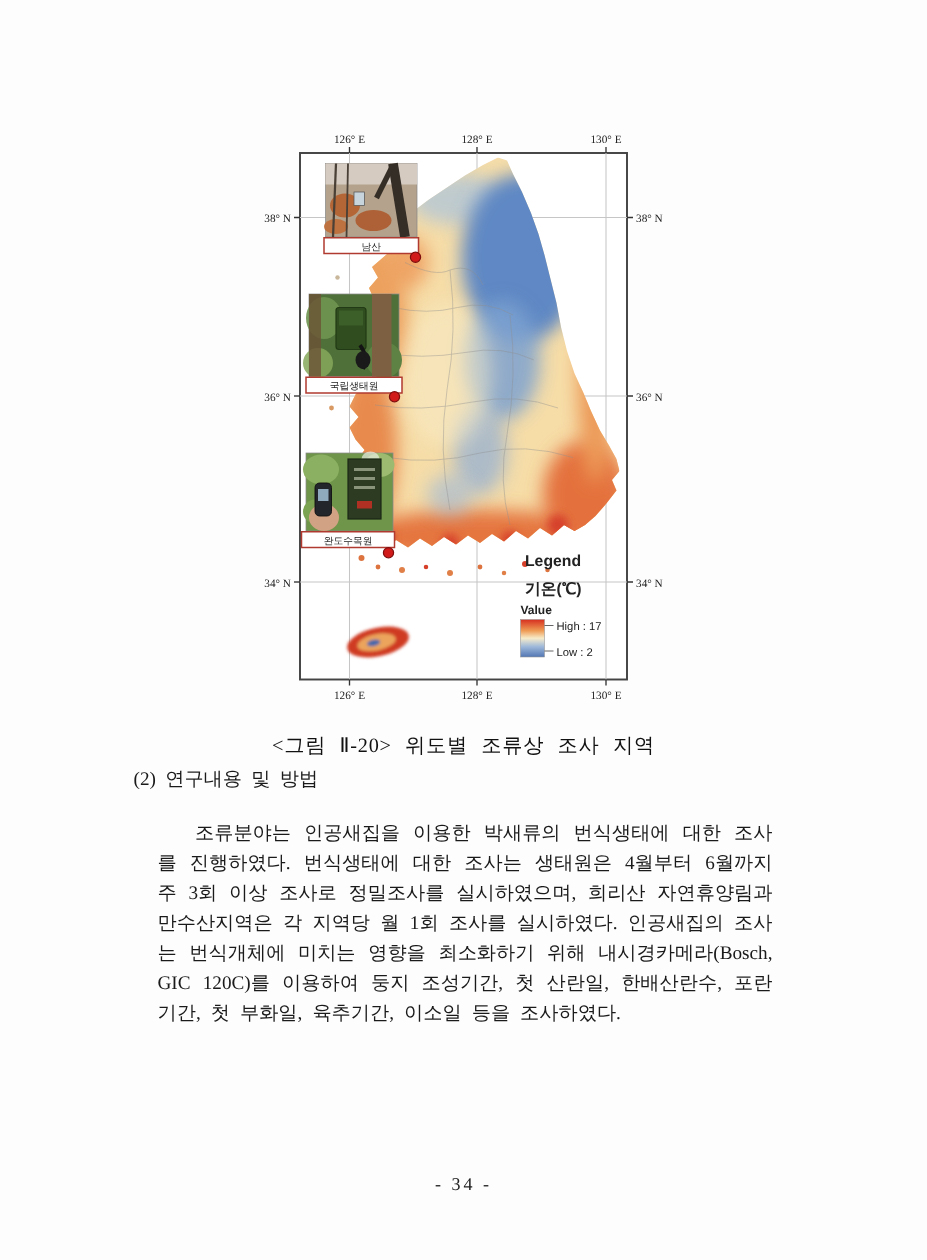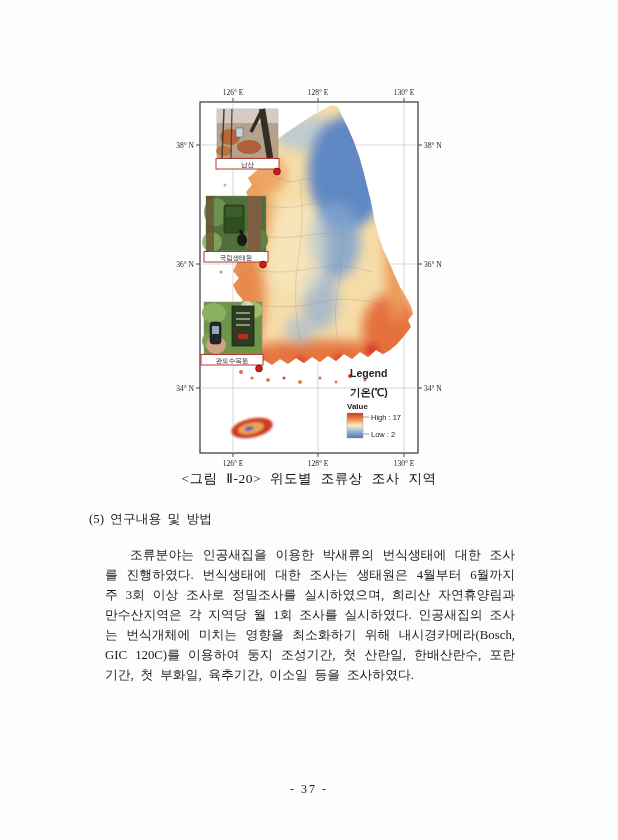--- a/index.html
+++ b/index.html
@@ -2,21 +2,21 @@
 <html><head>
 <meta charset="utf-8">
 <style>
   html,body{margin:0;padding:0;background:#ffffff;}
   .page{
     position:relative;width:618px;height:840px;background:#fdfdfd;
     font-family:"Liberation Serif", serif;color:#1a1a1a;overflow:hidden;
   }
   .map-wrap{position:absolute;left:160px;top:82px;width:285px;height:392px;}
   .caption{
-    position:absolute;left:0;top:470px;width:618px;text-align:center;
+    position:absolute;left:0;top:488px;width:618px;text-align:center;
     font-size:13.5px;word-spacing:5px;letter-spacing:.5px;color:#111;
   }
   .content{position:absolute;left:89px;top:509px;width:442px;font-size:12.8px;}
   .content .heading{line-height:20px;word-spacing:3px;}
   .content .para{
     margin:16px;line-height:20px;text-align:justify;text-indent:25px;
     word-spacing:3.5px;
   }
   .pageno{
     position:absolute;left:0;top:782px;width:618px;text-align:center;
@@ -215,19 +215,19 @@
       <line x1="363" y1="434" x2="369" y2="434" stroke="#555" stroke-width="0.6"></line>
       <text x="371" y="420" class="sans" font-size="7.5">High : 17</text>
       <text x="371" y="437" class="sans" font-size="7.5">Low : 2</text>
     </g>
   </svg>
   </div>
 
   <div class="caption">&lt;그림 Ⅱ-20&gt; 위도별 조류상 조사 지역</div>
 
   <div class="content">
-    <div class="heading">(5) 연구내용 및 방법</div>
+    <div class="heading">(2) 연구내용 및 방법</div>
     <p class="para">조류분야는 인공새집을 이용한 박새류의 번식생태에 대한 조사를 진행하였다. 번식생태에 대한 조사는 생태원은 4월부터 6월까지 주 3회 이상 조사로 정밀조사를 실시하였으며, 희리산 자연휴양림과 만수산지역은 각 지역당 월 1회 조사를 실시하였다. 인공새집의 조사는 번식개체에 미치는 영향을 최소화하기 위해 내시경카메라(Bosch, GIC 120C)를 이용하여 둥지 조성기간, 첫 산란일, 한배산란수, 포란기간, 첫 부화일, 육추기간, 이소일 등을 조사하였다.</p>
   </div>
 
-  <div class="pageno">- 37 -</div>
+  <div class="pageno">- 34 -</div>
 
 </div>
 
 </body></html>

